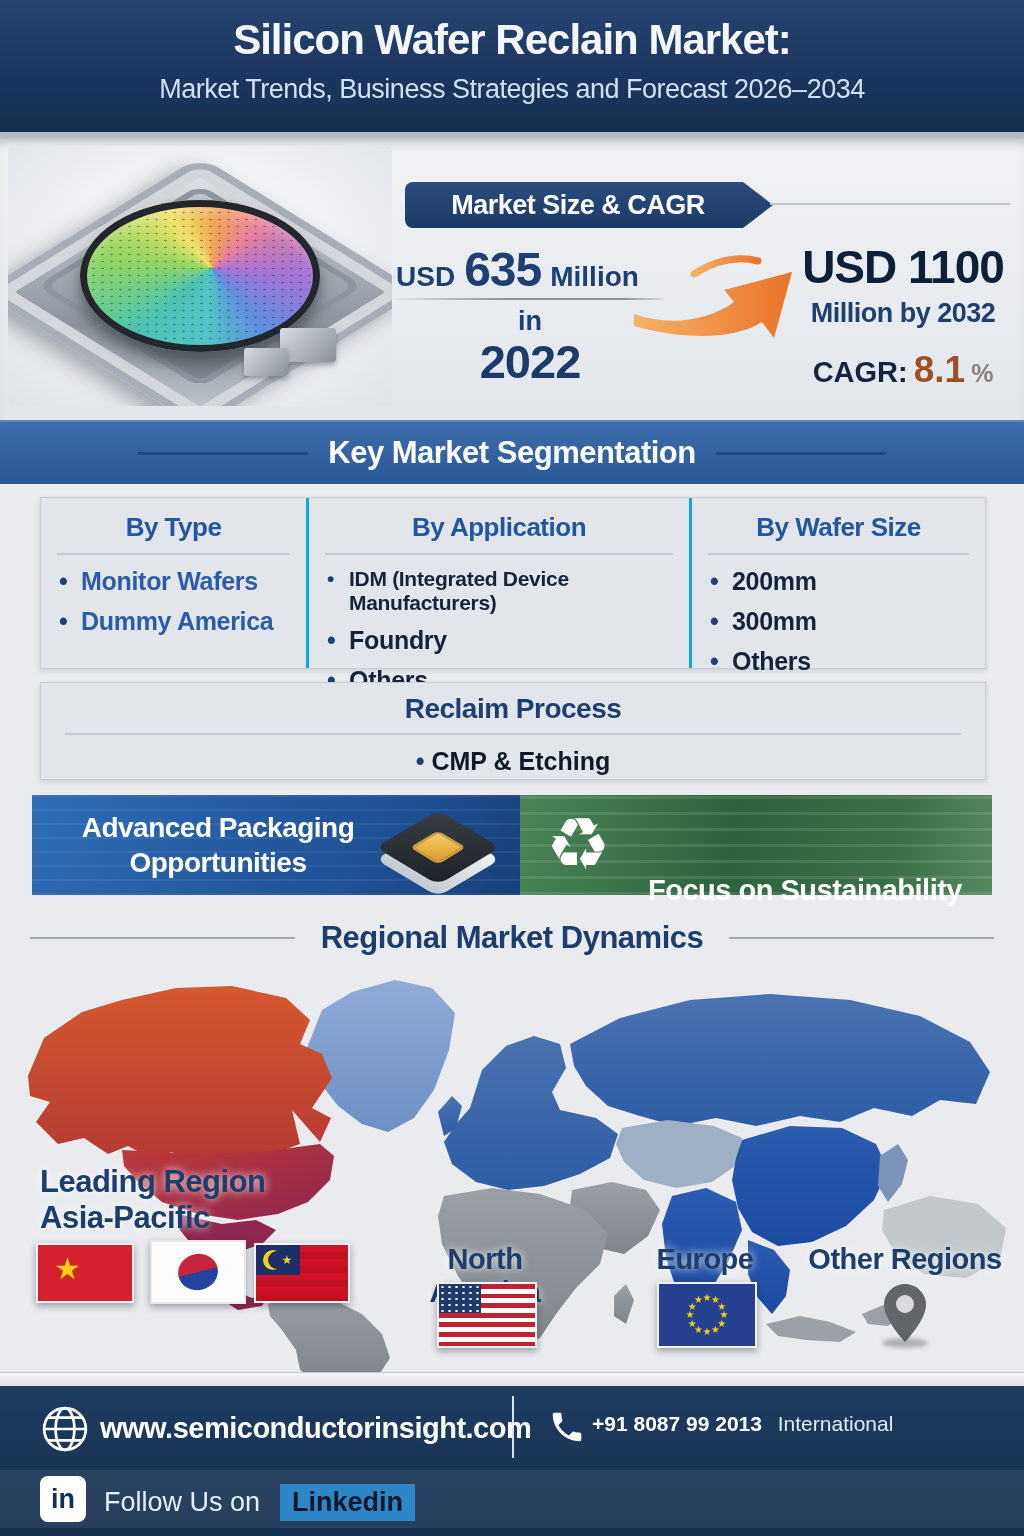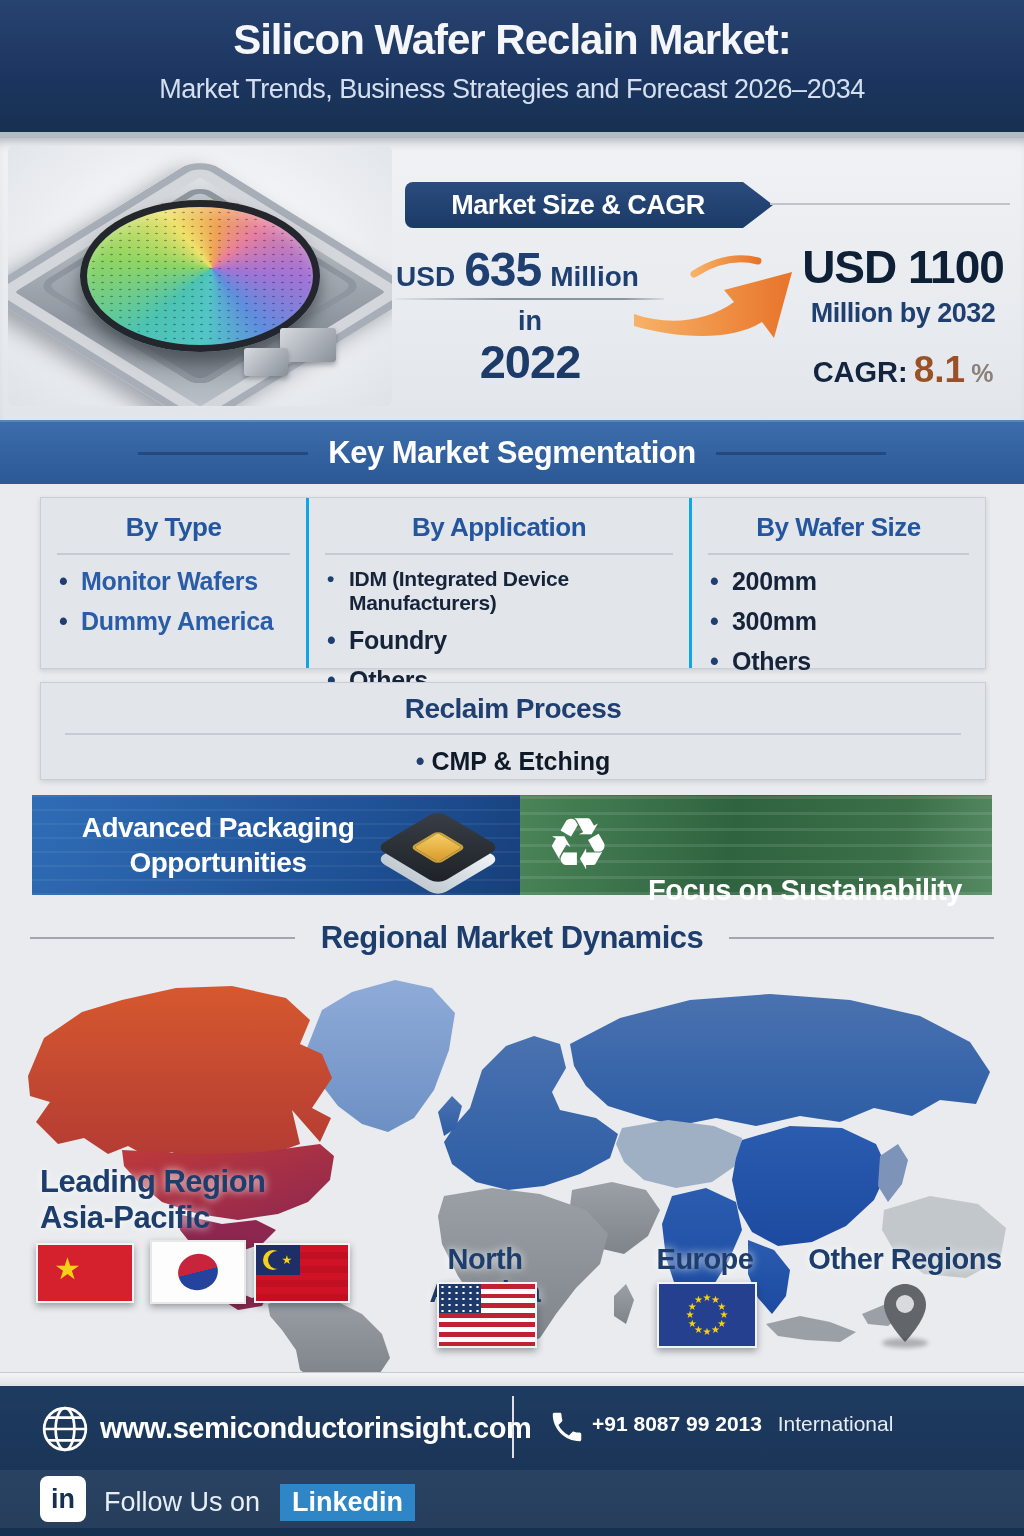--- a/index.html
+++ b/index.html
@@ -161,21 +161,21 @@
   .site{position:absolute;left:100px;top:26px;font-size:29px;font-weight:700;color:#fff;letter-spacing:-0.5px;}
   .fdiv{position:absolute;left:512px;top:10px;width:2px;height:62px;background:rgba(255,255,255,.85);}
   .phone-ic{position:absolute;left:548px;top:22px;}
   .phone{position:absolute;left:592px;top:26px;font-size:21px;color:#fff;}
   .phone .num{font-weight:700;}
   .phone .intl{font-weight:400;color:#e6ecf5;margin-left:10px;}
   .follow-band{position:absolute;left:0;top:84px;width:100%;height:58px;background:rgba(255,255,255,.07);}
   .li-icon{position:absolute;left:40px;top:90px;width:46px;height:46px;background:#fff;border-radius:8px;
            display:flex;align-items:center;justify-content:center;font-size:27px;font-weight:800;color:#16304f;}
   .follow{position:absolute;left:104px;top:98px;font-size:27px;color:#e8eef6;display:flex;align-items:center;gap:20px;}
-  .follow .brand{background:#2e86c6;color:#ffffff;font-weight:700;padding:3px 12px;}
+  .follow .brand{background:#2e86c6;color:#0f172a;font-weight:700;padding:3px 12px;}
 </style>
 </head>
 <body>
 
 <div class="page">
 
   <div class="header">
     <div class="title">Silicon Wafer Reclain Market:</div>
     <div class="subtitle">Market Trends, Business Strategies and Forecast 2026–2034</div>
   </div>

